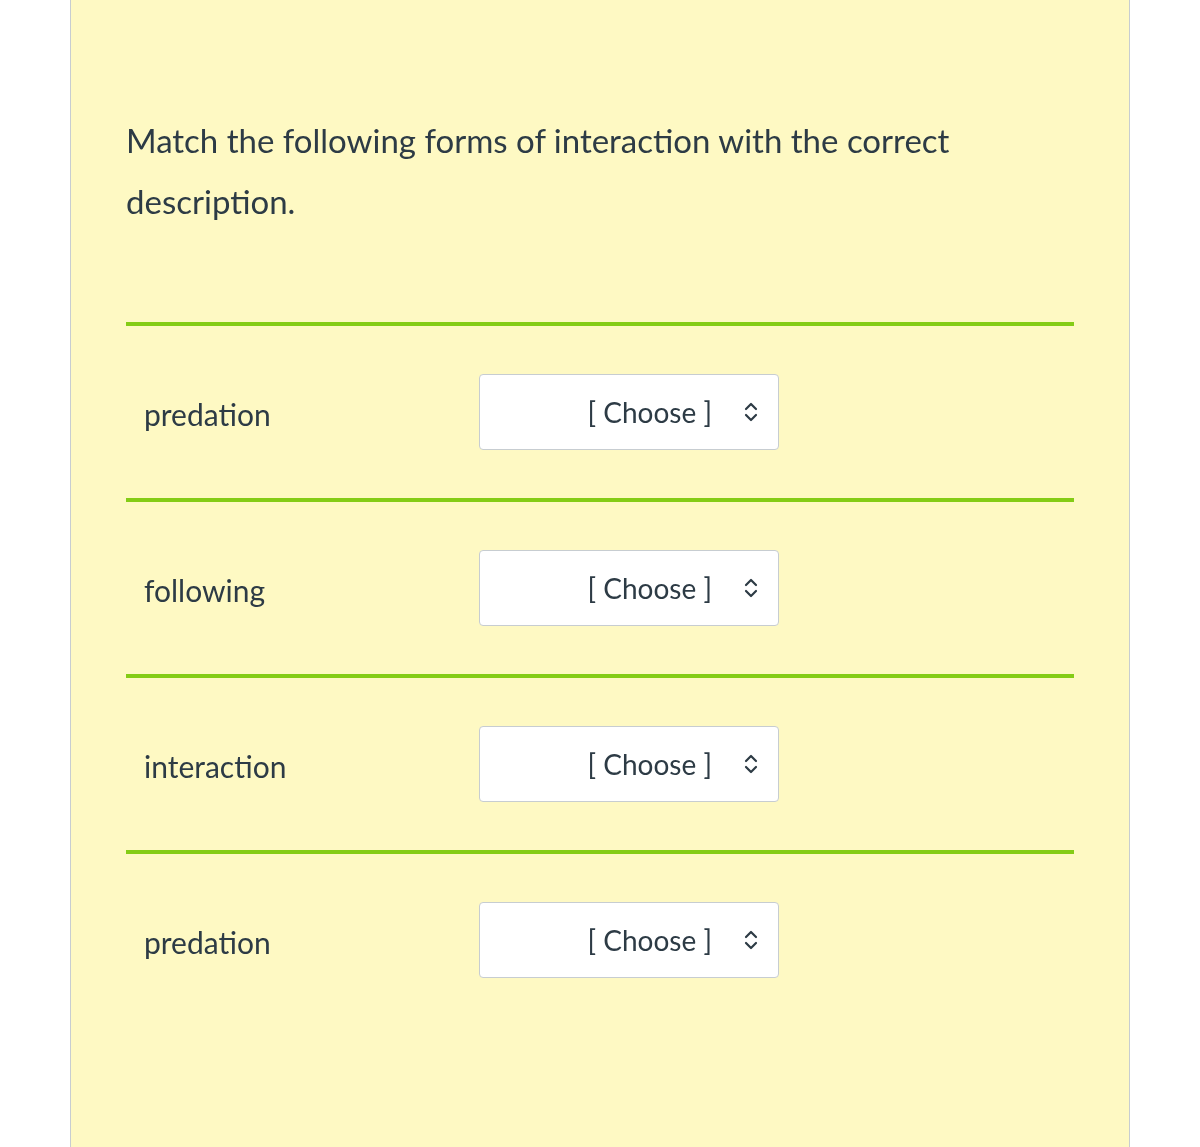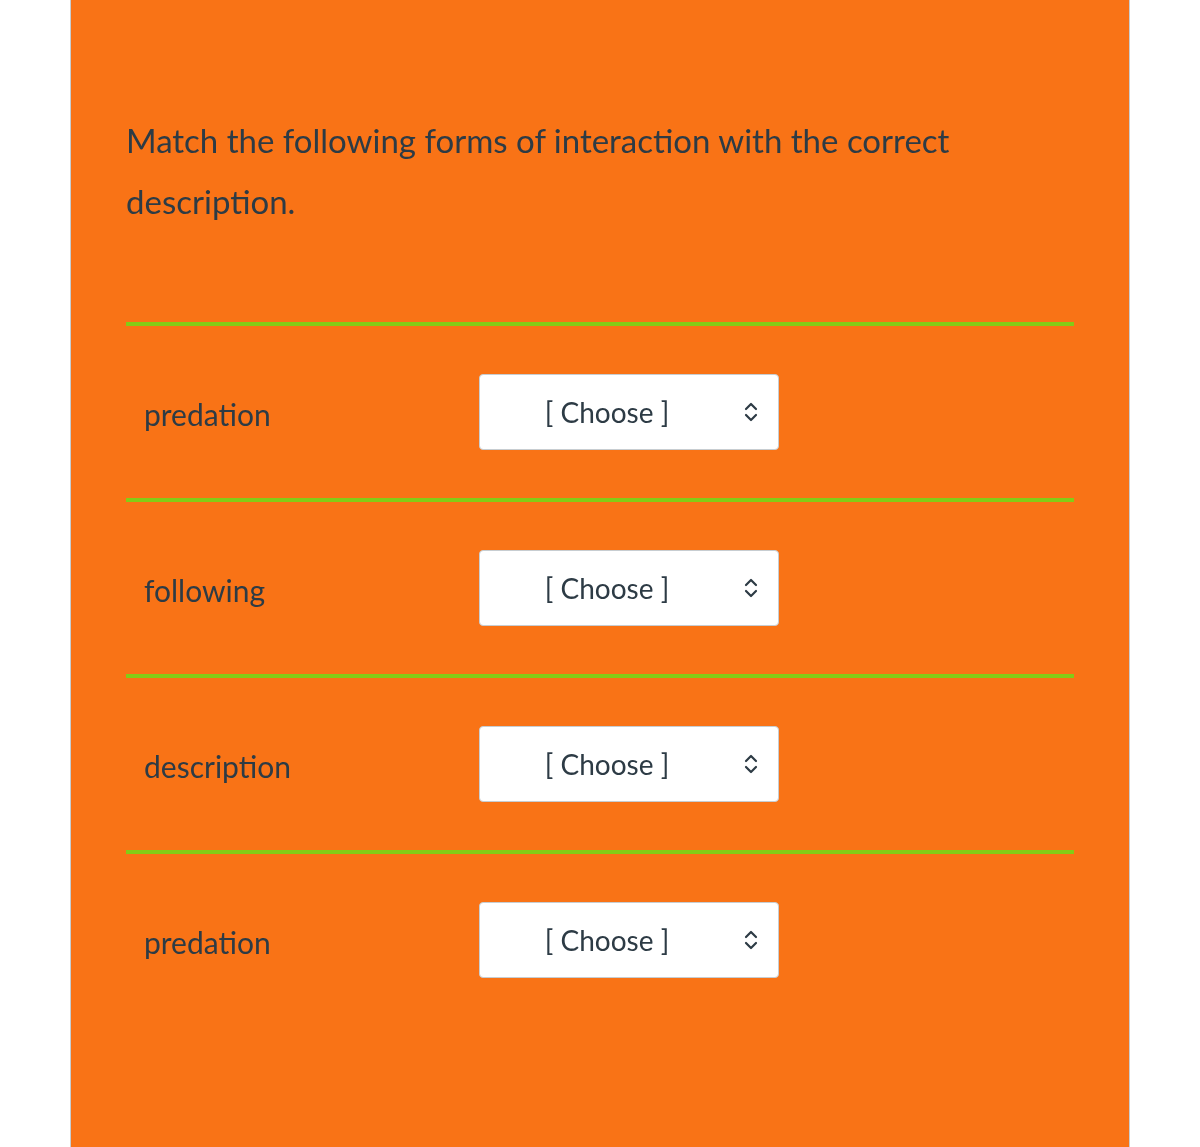--- a/index.html
+++ b/index.html
@@ -14,21 +14,21 @@
       width: 1200px;
       height: 1147px;
       overflow: hidden;
     }
     .question-card {
       border-left: 1px solid #c7cdd1;
       border-right: 1px solid #c7cdd1;
       margin: 0 70px;
       padding: 0;
       height: 100%;
-      background: #f97316;
+      background: #fef9c3;
     }
     .question-body {
       padding: 110px 55px 40px 55px;
     }
     .question-text {
       font-size: 33px;
       line-height: 1.85;
       color: #2d3b45;
       font-weight: 400;
       margin-bottom: 90px;
@@ -63,21 +63,21 @@
       background: #ffffff;
       padding: 20px 18px 20px 22px;
       font-size: 28px;
       color: #2d3b45;
       width: 300px;
       cursor: pointer;
       user-select: none;
     }
     .select-value {
       flex: 1 1 auto;
-      text-align: center;
+      text-align: right;
     }
     .select-icon {
       flex: 0 0 auto;
       width: 18px;
       height: 24px;
       display: block;
       margin-left: 30px;
     }
   </style>
 </head>
@@ -110,21 +110,21 @@
             <span class="select-value">[ Choose ]</span>
             <svg class="select-icon" viewBox="0 0 16 24" fill="none" stroke="#2d3b45" stroke-width="2.2" stroke-linecap="round" stroke-linejoin="round">
               <polyline points="3,9 8,4 13,9"></polyline>
               <polyline points="3,15 8,20 13,15"></polyline>
             </svg>
           </div>
         </div>
       </div>
 
       <div class="match-row">
-        <div class="match-label">description</div>
+        <div class="match-label">interaction</div>
         <div class="select-wrap">
           <div class="select-box">
             <span class="select-value">[ Choose ]</span>
             <svg class="select-icon" viewBox="0 0 16 24" fill="none" stroke="#2d3b45" stroke-width="2.2" stroke-linecap="round" stroke-linejoin="round">
               <polyline points="3,9 8,4 13,9"></polyline>
               <polyline points="3,15 8,20 13,15"></polyline>
             </svg>
           </div>
         </div>
       </div>

